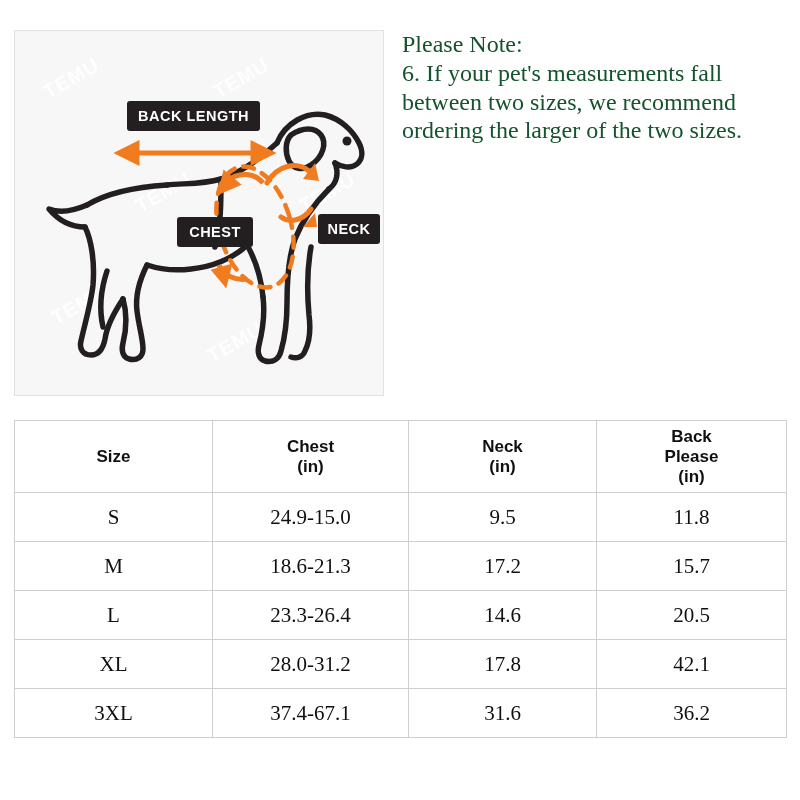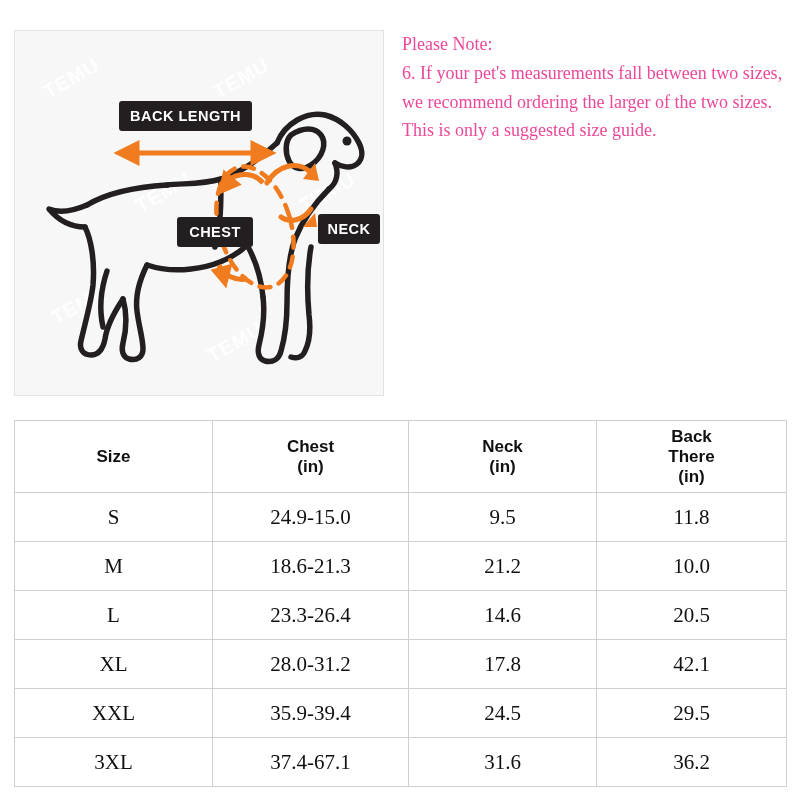--- a/index.html
+++ b/index.html
@@ -52,31 +52,31 @@
     background: #231f20;
     color: #ffffff;
     font-weight: bold;
     letter-spacing: 0.5px;
     border-radius: 3px;
     display: flex;
     align-items: center;
     justify-content: center;
     white-space: nowrap;
   }
-  .tag.back { left: 104px; top: 70px; width: 133px; height: 30px; font-size: 14.5px; }
+  .tag.back { left: 112px; top: 70px; width: 133px; height: 30px; font-size: 14.5px; }
   .tag.chest { left: 162px; top: 186px; width: 76px; height: 30px; font-size: 14.5px; }
   .tag.neck { left: 303px; top: 183px; width: 62px; height: 30px; font-size: 14.5px; }
 
   
   .notes {
     margin: 30px 16px 0 18px;
     width: 382px;
-    font-size: 18px;
+    font-size: 24px;
     line-height: 28.8px;
-    color: #ec4899;
+    color: #14532d;
     font-family: "Liberation Serif", serif;
   }
   .notes p { margin: 0; }
 
   
   .table-wrap {
     position: absolute;
     left: 14px; top: 420px;
     width: 772px;
   }
@@ -186,21 +186,20 @@
       </svg>
 
       <div class="tag back">BACK LENGTH</div>
       <div class="tag chest">CHEST</div>
       <div class="tag neck">NECK</div>
     </div>
 
     <div class="notes">
       <p>Please Note:</p>
       <p>6. If your pet's measurements fall between two sizes, we recommend ordering the larger of the two sizes.</p>
-      <p>This is only a suggested size guide.</p>
     </div>
   </div>
 
   <div class="table-wrap">
     <table>
       <colgroup>
         <col class="c0">
           <col class="c1">
           <col class="c2">
           <col class="c3">
@@ -213,57 +212,51 @@
           <th>
             <div>Chest</div>
             <div>(in)</div>
           </th>
           <th>
             <div>Neck</div>
             <div>(in)</div>
           </th>
           <th>
             <div>Back</div>
-            <div>There</div>
+            <div>Please</div>
             <div>(in)</div>
           </th>
         </tr>
       </thead>
       <tbody>
         <tr>
           <td>S</td>
           <td>24.9-15.0</td>
           <td>9.5</td>
           <td>11.8</td>
         </tr>
         <tr>
           <td>M</td>
           <td>18.6-21.3</td>
-          <td>21.2</td>
-          <td>10.0</td>
+          <td>17.2</td>
+          <td>15.7</td>
         </tr>
         <tr>
           <td>L</td>
           <td>23.3-26.4</td>
           <td>14.6</td>
           <td>20.5</td>
         </tr>
         <tr>
           <td>XL</td>
           <td>28.0-31.2</td>
           <td>17.8</td>
           <td>42.1</td>
         </tr>
         <tr>
-          <td>XXL</td>
-          <td>35.9-39.4</td>
-          <td>24.5</td>
-          <td>29.5</td>
-        </tr>
-        <tr>
           <td>3XL</td>
           <td>37.4-67.1</td>
           <td>31.6</td>
           <td>36.2</td>
         </tr>
       </tbody>
     </table>
   </div>
 
 </div>

